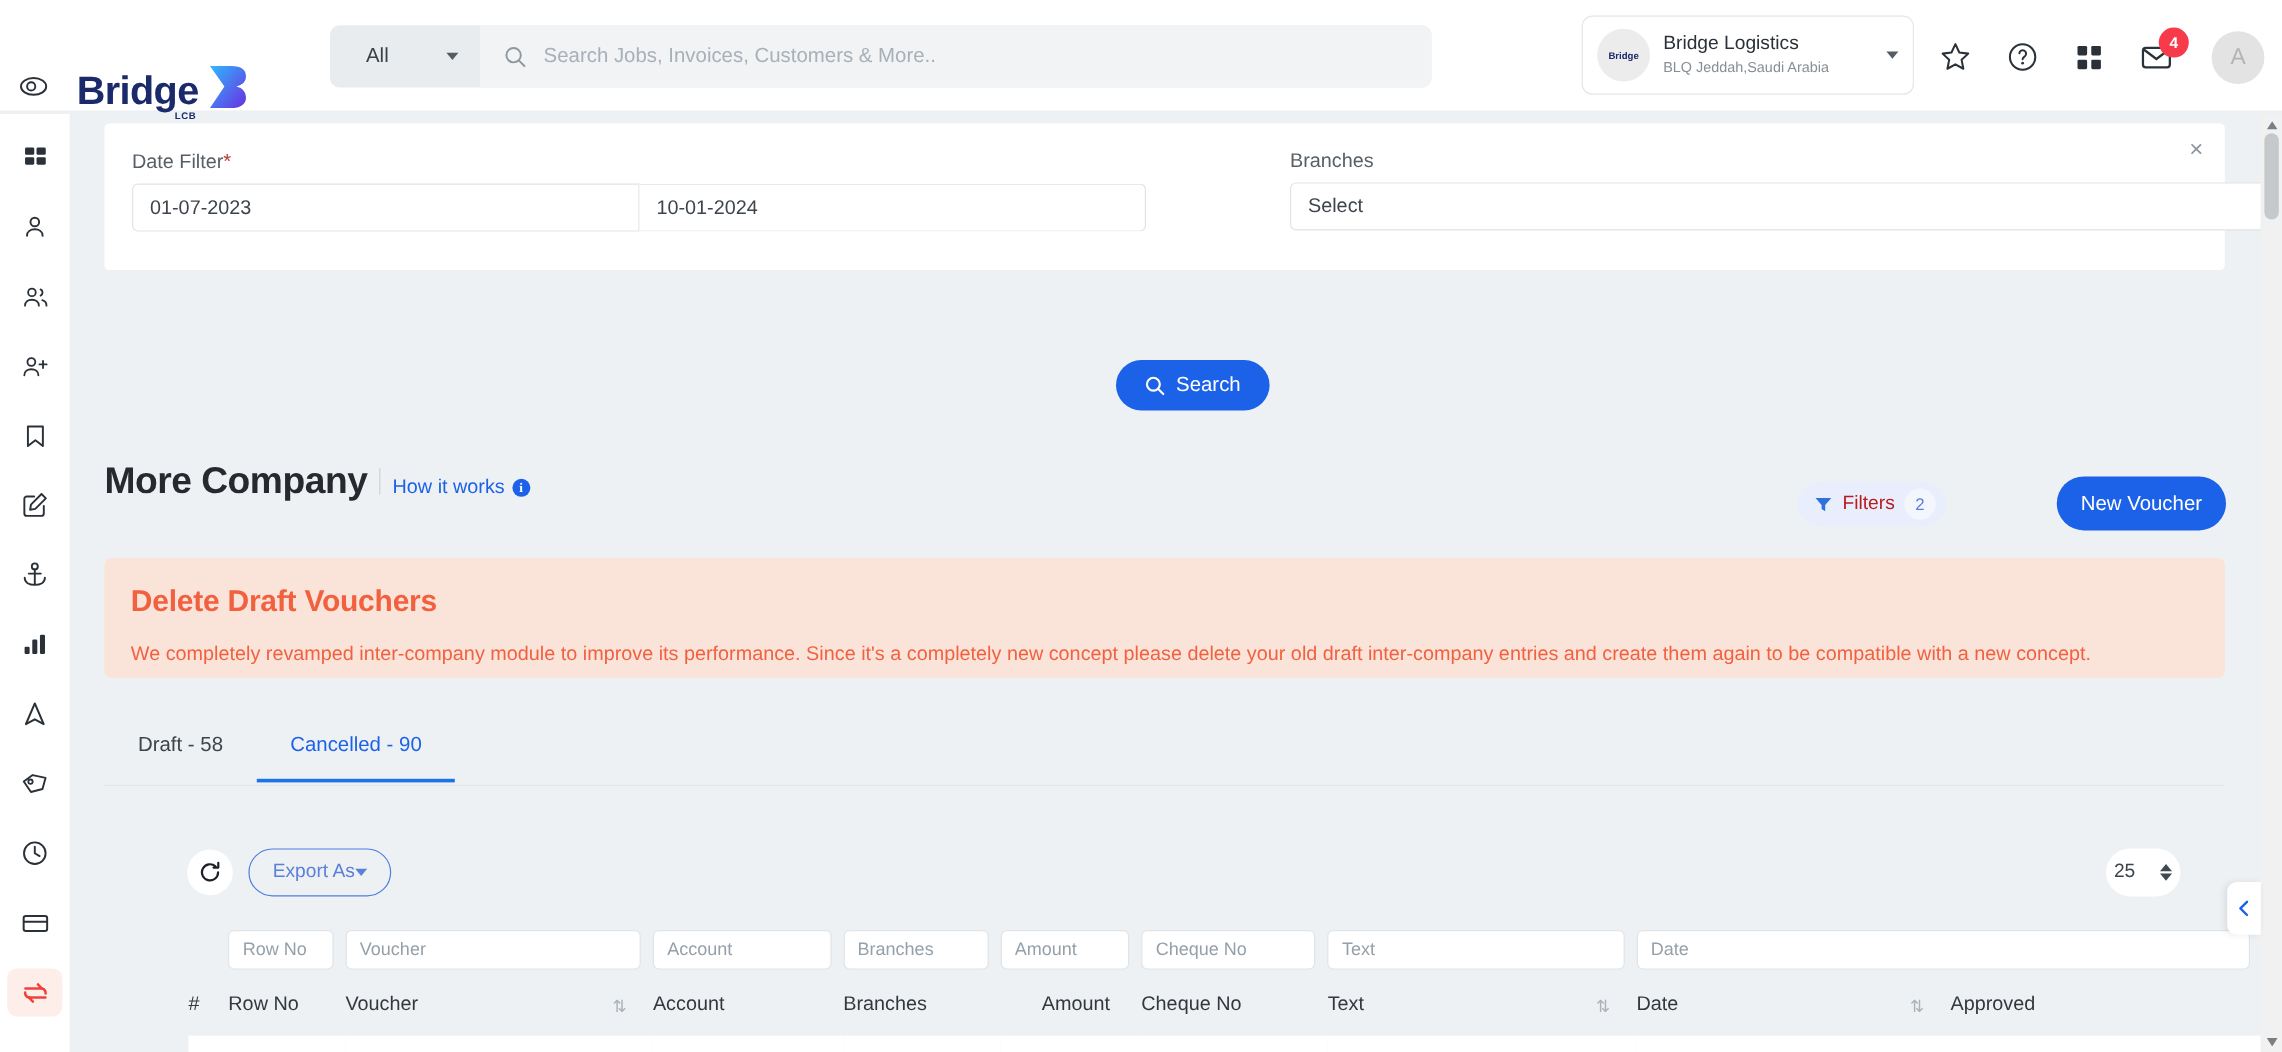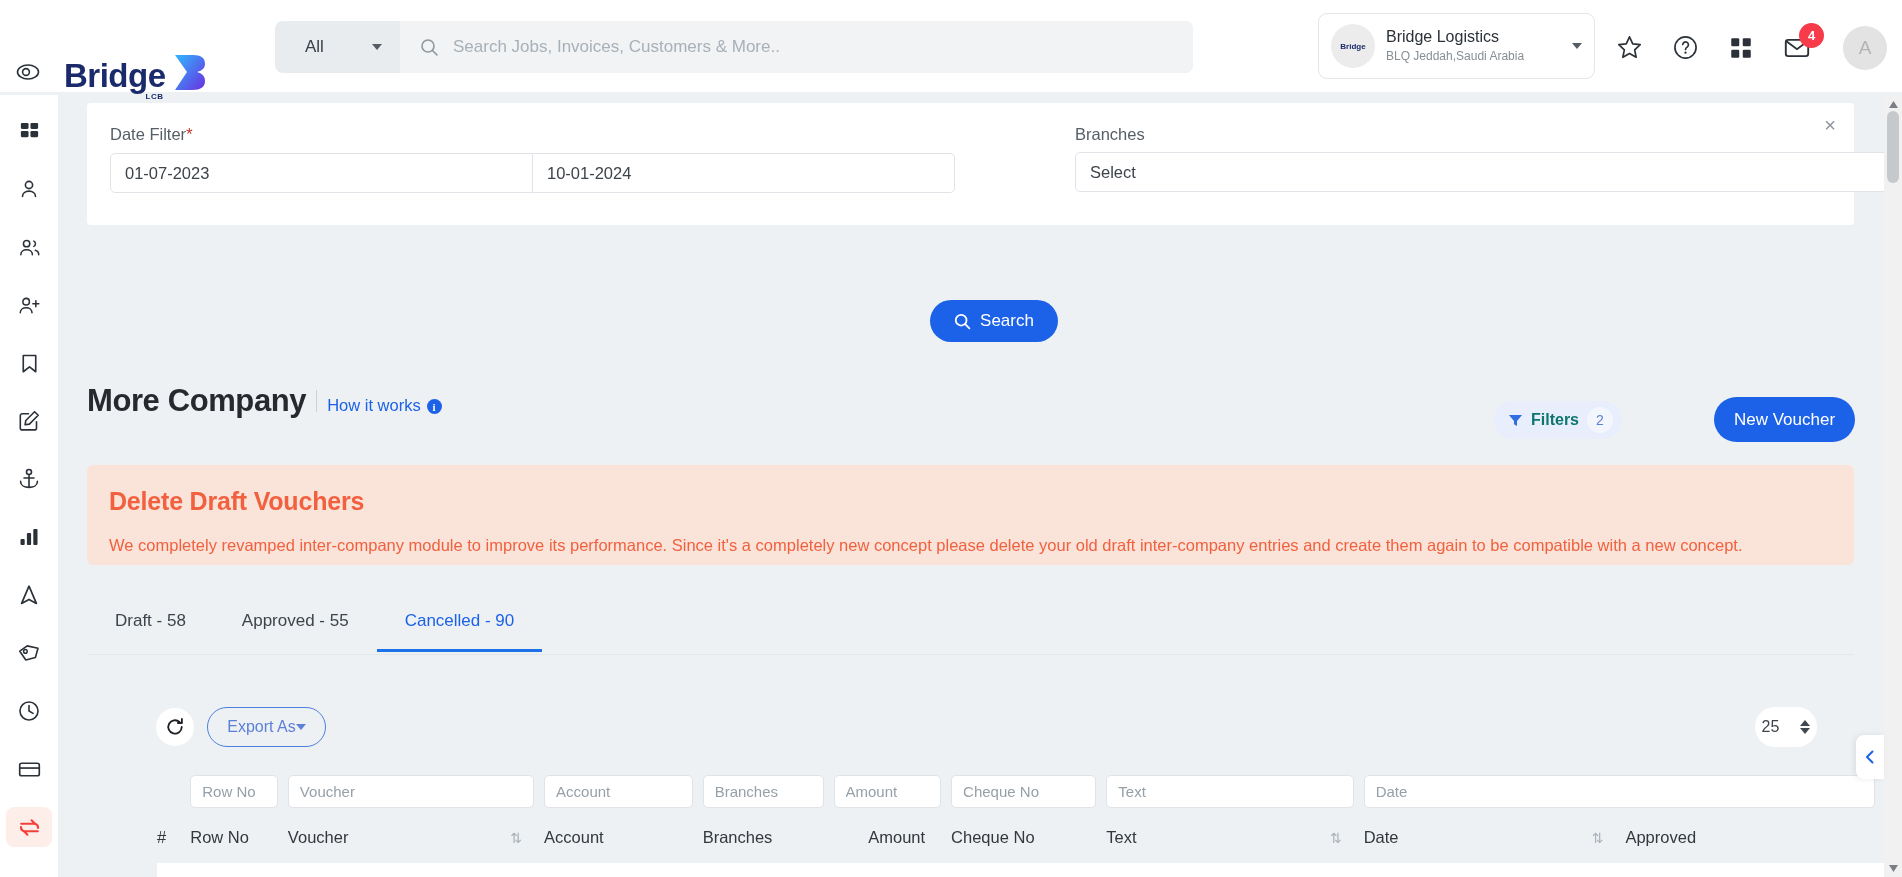--- a/index.html
+++ b/index.html
@@ -161,21 +161,21 @@
     color: #fff; font-size: 11px; font-weight: bold; display: inline-flex;
     align-items: center; justify-content: center; margin-left: 6px;
     vertical-align: middle; font-family: "Liberation Serif", serif;
   }
 
   .filters-btn {
     position: absolute; right: 262px; top: 306px; height: 38px;
     background: #e8eefc; border-radius: 19px; display: flex; align-items: center;
     gap: 8px; padding: 0 9px 0 14px; cursor: pointer;
   }
-  .filters-btn .lbl { font-size: 16px; color: #0f766e; font-weight: bold; }
+  .filters-btn .lbl { font-size: 16px; color: #b91c1c; }
   .filters-count {
     background: #f3f6fd; border-radius: 50%; width: 26px; height: 26px;
     display: flex; align-items: center; justify-content: center;
     font-size: 14px; color: #5c7fd8;
   }
   .new-voucher-btn {
     position: absolute; right: 29px; top: 302px; width: 141px; height: 45px;
     background: #1c62e8; color: #fff; border: 0; border-radius: 23px;
     font-size: 17px; cursor: pointer; font-family: "Liberation Sans", sans-serif;
   }
@@ -495,21 +495,20 @@
 
   <button class="new-voucher-btn">New Voucher</button>
 
   <div class="alert">
     <div class="alert-title">Delete Draft Vouchers</div>
     <div class="alert-body">We completely revamped inter-company module to improve its performance. Since it's a completely new concept please delete your old draft inter-company entries and create them again to be compatible with a new concept.</div>
   </div>
 
   <div class="tabs">
     <div class="tab">Draft - 58</div>
-    <div class="tab">Approved - 55</div>
     <div class="tab active">Cancelled - 90</div>
   </div>
 
   <div class="tbl-toolbar">
     <div class="refresh-btn">
       <svg width="20" height="20" viewBox="0 0 22 22" fill="none">
         <path d="M18.4 11a7.4 7.4 0 11-2.4-5.5" stroke="#1d2126" stroke-width="2" stroke-linecap="round"></path>
         <path d="M18.6 2.2v4.4h-4.4" stroke="#1d2126" stroke-width="2" stroke-linecap="round" stroke-linejoin="round"></path>
       </svg>
     </div>

